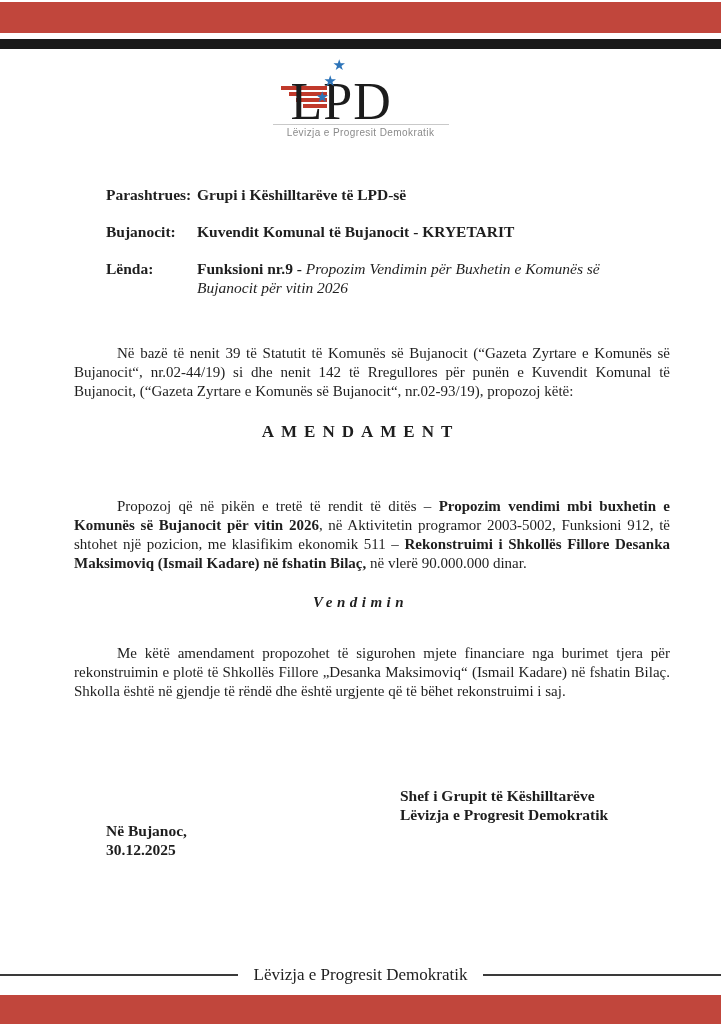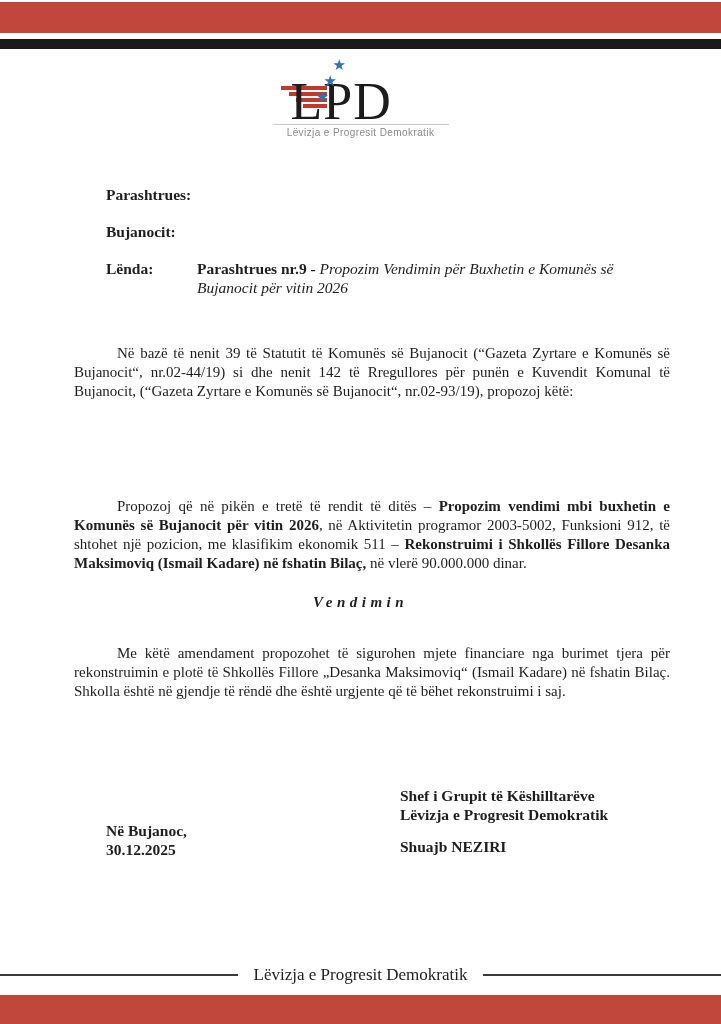--- a/index.html
+++ b/index.html
@@ -104,47 +104,49 @@
     <span class="logo-star s2">★</span>
     <span class="logo-star s3">★</span>
     <div class="logo-acronym">LPD</div>
     <div class="logo-rule"></div>
     <div class="logo-tagline">Lëvizja e Progresit Demokratik</div>
   </div>
 
   <div class="fields">
     <div class="field-row">
       <div class="field-label">Parashtrues:</div>
+      <div class="field-value">Grupi i Këshilltarëve të LPD-së</div>
     </div>
     <div class="field-row">
       <div class="field-label">Bujanocit:</div>
+      <div class="field-value">Kuvendit Komunal të Bujanocit - KRYETARIT</div>
     </div>
     <div class="field-row">
       <div class="field-label">Lënda:</div>
-      <div class="field-value"><span class="b">Parashtrues nr.9</span><span class="sep"> - </span><span class="it">Propozim Vendimin për Buxhetin e Komunës së Bujanocit për vitin 2026</span></div>
+      <div class="field-value"><span class="b">Funksioni nr.9</span><span class="sep"> - </span><span class="it">Propozim Vendimin për Buxhetin e Komunës së Bujanocit për vitin 2026</span></div>
     </div>
   </div>
 
   <p class="para para-intro">Në bazë të nenit 39 të Statutit të Komunës së Bujanocit (“Gazeta Zyrtare e Komunës së Bujanocit“, nr.02-44/19) si dhe nenit 142 të Rregullores për punën e Kuvendit Komunal të Bujanocit, (“Gazeta Zyrtare e Komunës së Bujanocit“, nr.02-93/19), propozoj këtë:</p>
 
+  <div class="heading-amendament">AMENDAMENT</div>
 
   <p class="para para-proposal"><span>Propozoj që në pikën e tretë të rendit të ditës – </span><span class="b">Propozim vendimi mbi buxhetin e Komunës së Bujanocit për vitin 2026</span><span>, në Aktivitetin programor 2003-5002, Funksioni 912, të shtohet një pozicion, me klasifikim ekonomik 511 – </span><span class="b">Rekonstruimi i Shkollës Fillore Desanka Maksimoviq (Ismail Kadare) në fshatin Bilaç,</span><span> në vlerë </span><span class="i">90.000.000 dinar</span><span>.</span></p>
 
   <div class="heading-arsyetim">Vendimin</div>
 
   <p class="para para-arsyetim">Me këtë amendament propozohet të sigurohen mjete financiare nga burimet tjera për rekonstruimin e plotë të Shkollës Fillore „Desanka Maksimoviq“ (Ismail Kadare) në fshatin Bilaç. Shkolla është në gjendje të rëndë dhe është urgjente që të bëhet rekonstruimi i saj.</p>
 
   <div class="sig-left">
     <div>Në Bujanoc,</div>
     <div>30.12.2025</div>
   </div>
   <div class="sig-right">
     <div>Shef i Grupit të Këshilltarëve</div>
     <div>Lëvizja e Progresit Demokratik</div>
-    <div class="sig-signer">Shuajb NEZIRI</div>
   </div>
 
   <div class="footer">
     <div class="footer-line"></div>
     <div class="footer-text">Lëvizja e Progresit Demokratik</div>
     <div class="footer-line"></div>
   </div>
 
   <div class="band-red-bottom"></div>
 

